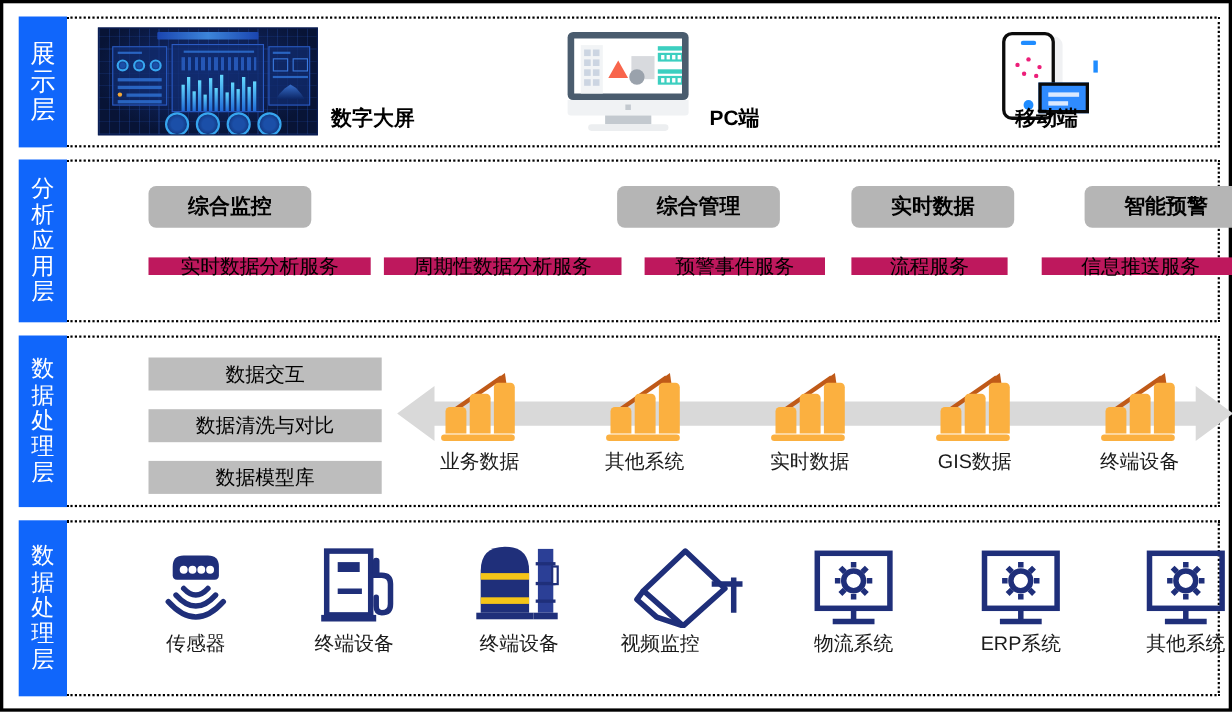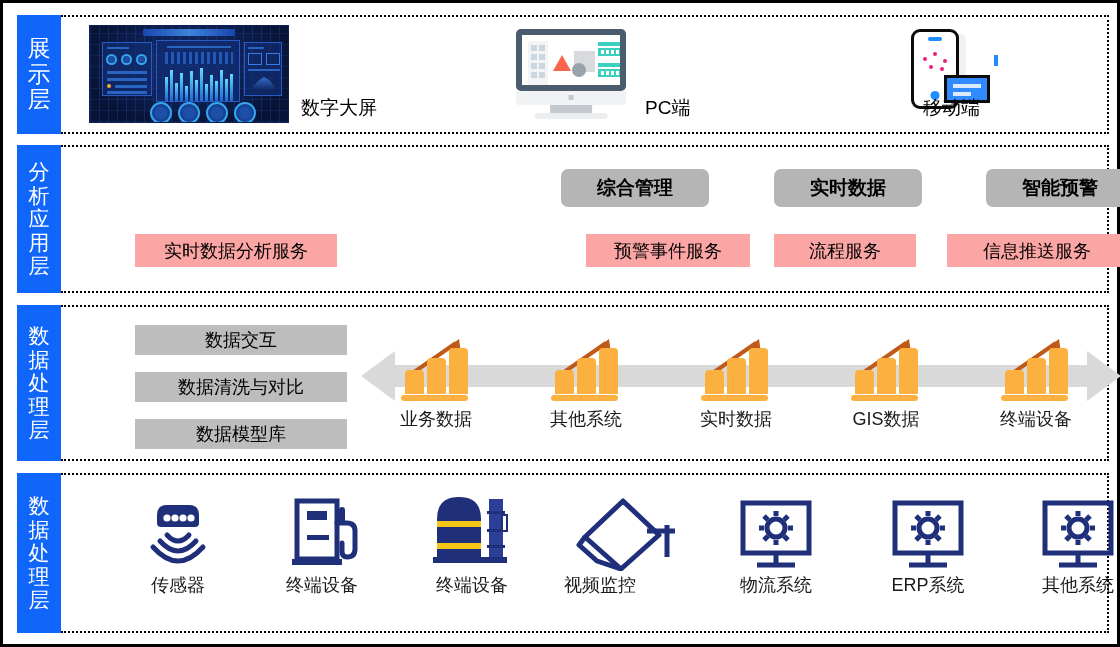--- a/index.html
+++ b/index.html
@@ -25,21 +25,21 @@
     font-size:23px; font-weight:400; line-height:1.12;
     letter-spacing:0px;
   }
   .layer-tab span { display:block; }
   .layer-body {
     flex:1; border:2px dotted #000; border-left:none;
     background:#fff; position:relative;
     margin-left:0px;
   }
   .pres-label {
-    position:absolute; font-size:19px; font-weight:normal; color:#000;
+    position:absolute; font-size:19px; font-weight:bold; color:#000;
     white-space:nowrap;
   }
   .bigscreen {
     position:absolute; background:#0a1a4d; overflow:hidden;
     border:1px solid #0b1f55;
   }
   .bs-bg { position:absolute; inset:0;
     background:
       repeating-linear-gradient(90deg, rgba(40,90,200,.25) 0 1px, transparent 1px 9px),
       repeating-linear-gradient(0deg, rgba(40,90,200,.16) 0 1px, transparent 1px 11px),
@@ -97,21 +97,21 @@
     background:#2f8bff; border:3px solid #0b0b0b; }
   .ph-bline { position:absolute; background:#dbe9ff; height:4px; }
 
   
   .app-top {
     position:absolute; height:38px; background:#b5b5b5; border-radius:7px;
     display:flex; align-items:center; justify-content:center;
     font-size:19px; font-weight:bold; color:#000; white-space:nowrap;
   }
   .app-bot {
-    position:absolute; height:33px; background:#fca5a5;
+    position:absolute; height:16px; background:#be185d;
     display:flex; align-items:center; justify-content:center;
     font-size:18px; font-weight:400; color:#000; white-space:nowrap;
   }
 
   
   .proc-box {
     position:absolute; height:30px; background:#bdbdbd;
     display:flex; align-items:center; justify-content:center;
     font-size:18px; color:#000; white-space:nowrap;
   }
@@ -259,25 +259,27 @@
   <div class="layer" style="left:14px; top:142px; width:1092px; height:148px;">
     <div class="layer-tab" style="font-size:21px;">
       <span>分</span>
       <span>析</span>
       <span>应</span>
       <span>用</span>
       <span>层</span>
     </div>
     <div class="layer-body">
 
+      <div class="app-top" style="left:74px; top:22px; width:148px;">综合监控</div>
       <div class="app-top" style="left:500px; top:22px; width:148px;">综合管理</div>
       <div class="app-top" style="left:713px; top:22px; width:148px;">实时数据</div>
       <div class="app-top" style="left:925px; top:22px; width:148px;">智能预警</div>
 
       <div class="app-bot" style="left:74px; top:87px; width:202px;">实时数据分析服务</div>
+      <div class="app-bot" style="left:288px; top:87px; width:216px;">周期性数据分析服务</div>
       <div class="app-bot" style="left:525px; top:87px; width:164px;">预警事件服务</div>
       <div class="app-bot" style="left:713px; top:87px; width:142px;">流程服务</div>
       <div class="app-bot" style="left:886px; top:87px; width:180px;">信息推送服务</div>
 
     </div>
   </div>
 
   <div class="layer" style="left:14px; top:302px; width:1092px; height:156px;">
     <div class="layer-tab" style="font-size:21px;">
       <span>数</span>

